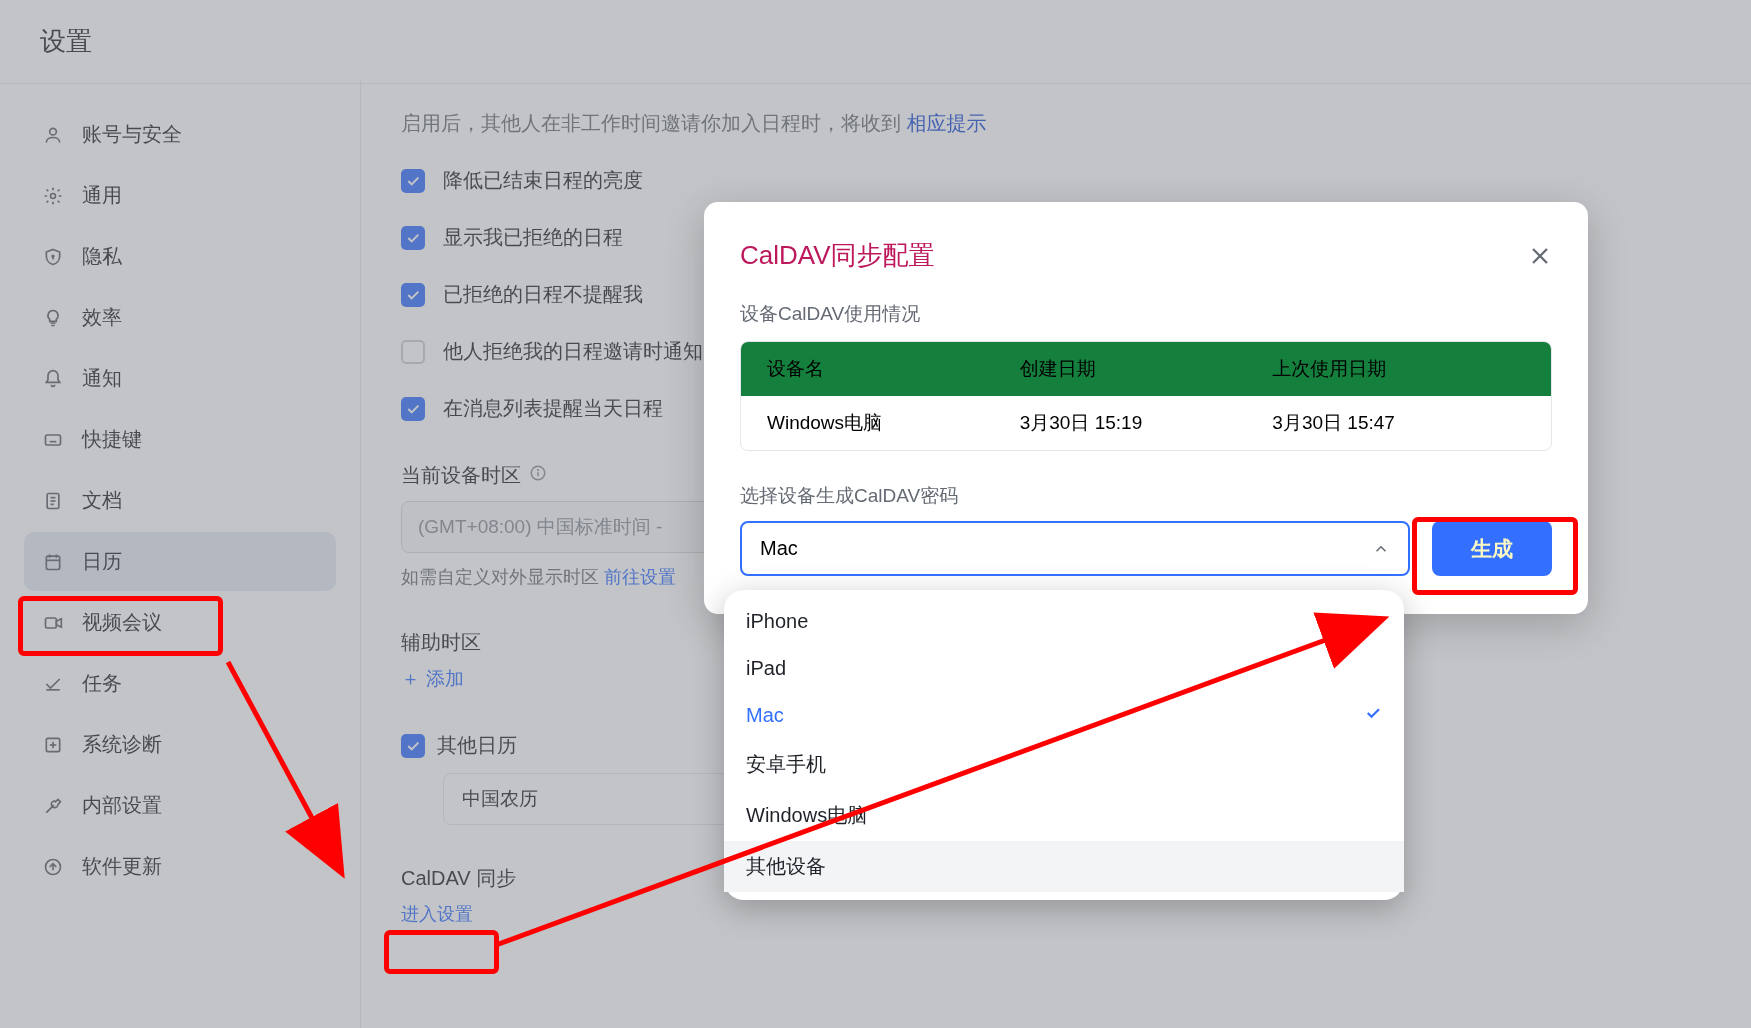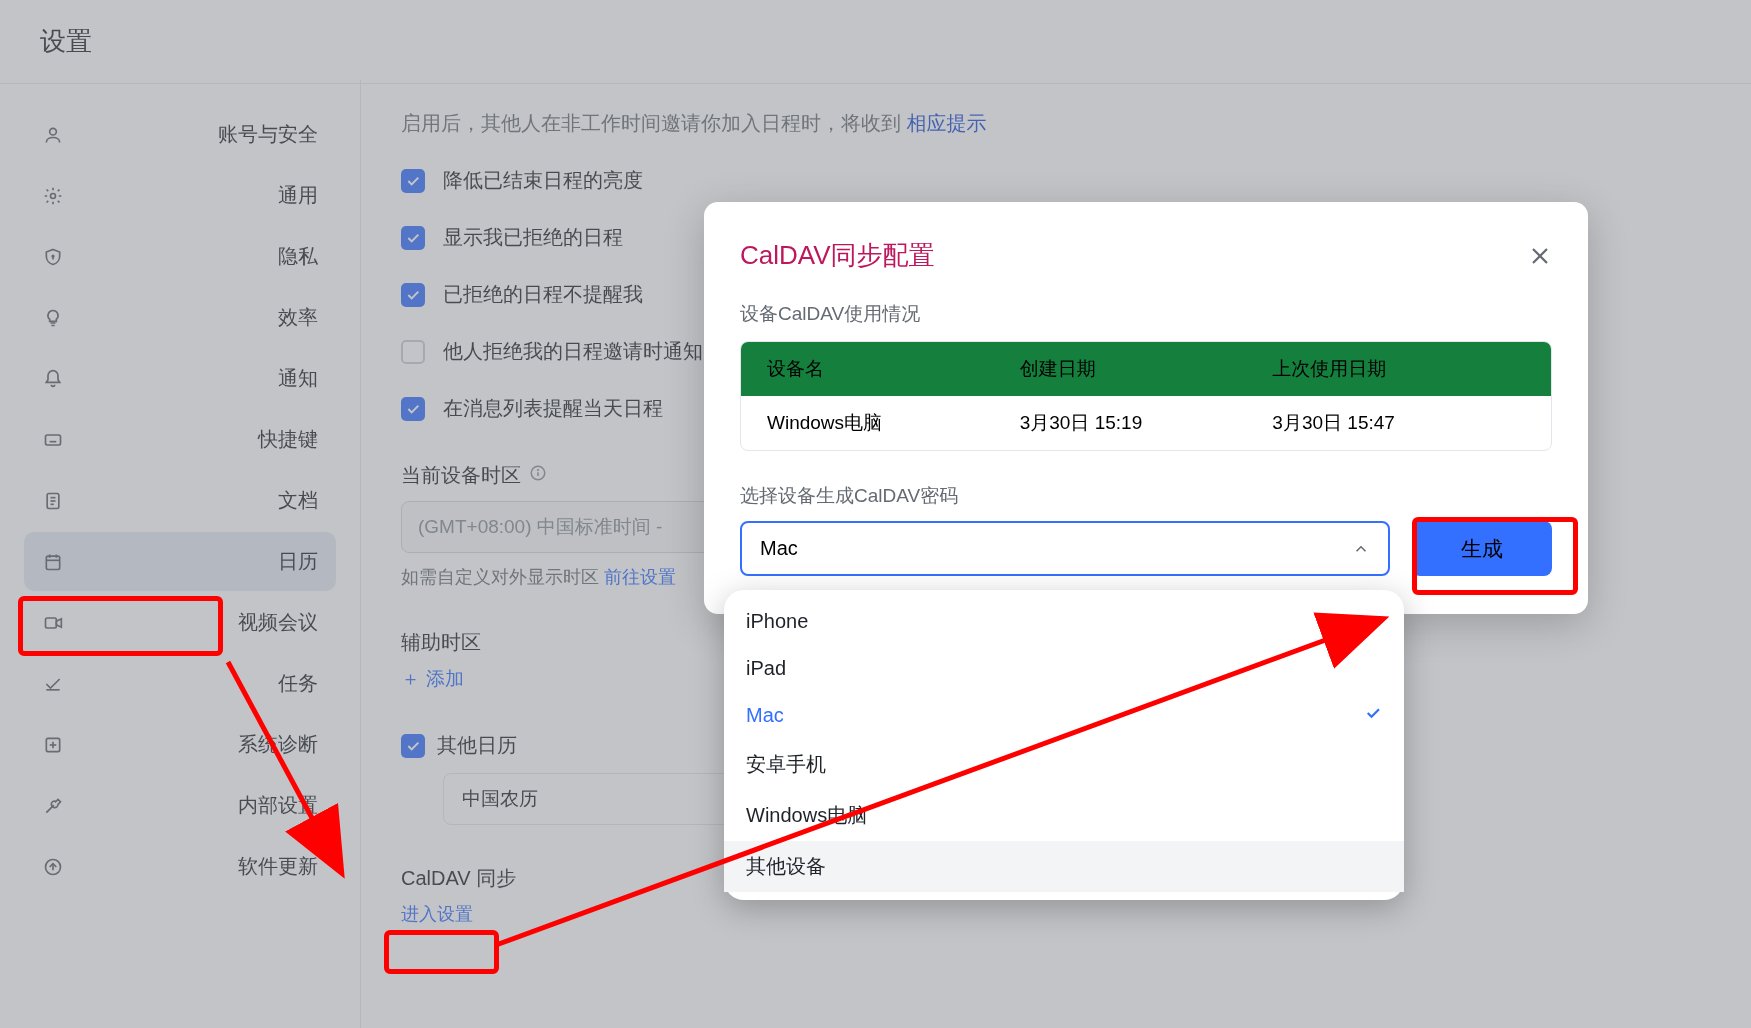--- a/index.html
+++ b/index.html
@@ -30,21 +30,20 @@
     .sidebar-item {
       display: flex;
       align-items: center;
       gap: 18px;
       padding: 16px 18px;
       border-radius: 10px;
       font-size: 20px;
       color: #1f2329;
       cursor: pointer;
       margin-bottom: 2px;
-      justify-content: space-between;
     }
     .sidebar-item.active { background: #e6ecf4; }
     .sidebar-icon { width: 22px; height: 22px; display:flex; align-items:center; justify-content:center;}
     .sidebar-icon svg { stroke: #5c5f66; fill:none; stroke-width:2; }
     
     .main {
       position: absolute;
       left: 360px;
       top: 80px;
       right: 0;
@@ -113,22 +112,22 @@
     .dev-row > div:nth-child(3){ flex:1 1 33%; }
     .gen-caption { margin-top:32px; font-size:19px; color:#646a73; margin-bottom:12px; }
     .gen-row { display:flex; gap:22px; align-items:stretch; }
     .device-select {
       flex:1; border:2px solid #3370ff; border-radius:8px;
       padding:14px 18px; display:flex; justify-content:space-between; align-items:center;
       font-size:20px; cursor:pointer; background:#fff;
     }
     .device-select svg { stroke:#646a73; fill:none; stroke-width:2;}
     .gen-btn {
-      width:140px; background:#3370ff; color:#000000; font-size:21px;
-      border:none; border-radius:8px; cursor:pointer; font-weight:400;
+      width:120px; background:#3370ff; color:#fef9c3; font-size:21px;
+      border:none; border-radius:8px; cursor:pointer; font-weight:700;
     }
     
     .dropdown {
       position:absolute;
       left: 724px; top: 590px;
       width: 680px;
       background:#fff;
       border-radius:20px;
       box-shadow:0 8px 32px rgba(0,0,0,.25);
       padding:8px 0;

